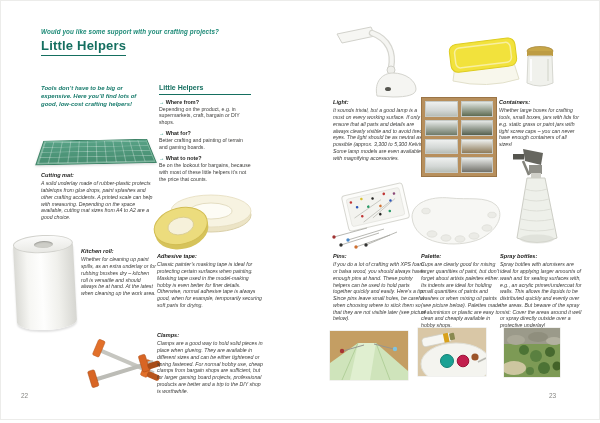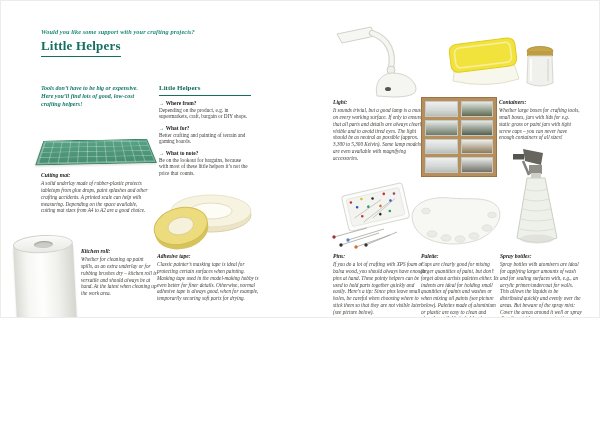--- a/index.html
+++ b/index.html
@@ -1,18 +1,18 @@
 <!DOCTYPE html>
 <html><head>
 <meta charset="utf-8">
 <style>
   *{margin:0;padding:0;box-sizing:border-box}
   html,body{width:600px;height:423px;background:#fff}
-  .spread{position:relative;width:600px;height:318px;background:#ffffff;overflow:hidden;
-    font-family:Liberation Serif, serif;color:#3c3c3a;border:1px solid #ececea}
+  .spread{position:relative;width:600px;height:420px;background:#ffffff;overflow:hidden;
+    font-family:Liberation Sans, sans-serif;color:#3c3c3a;border:1px solid #ececea}
   .abs{position:absolute}
   
   .tagline{position:absolute;left:40px;top:27px;font-size:6.3px;font-style:italic;font-weight:bold;color:#1d8a77;letter-spacing:.1px}
   .main-title{position:absolute;left:40px;top:37px;font-size:13px;font-weight:bold;color:#156f60;
     padding-bottom:2px;border-bottom:1.6px solid #156f60;letter-spacing:.2px}
   .intro{position:absolute;left:40px;top:84px;width:108px;font-size:6px;line-height:1.32;
     font-style:italic;font-weight:bold;color:#15796a}
   
   .sec{position:absolute;font-size:5.2px;line-height:1.3;color:#3d3d3b}
   .sec .t{font-weight:bold;font-style:italic;color:#1b1b19;font-size:5.6px;margin-bottom:1px}

